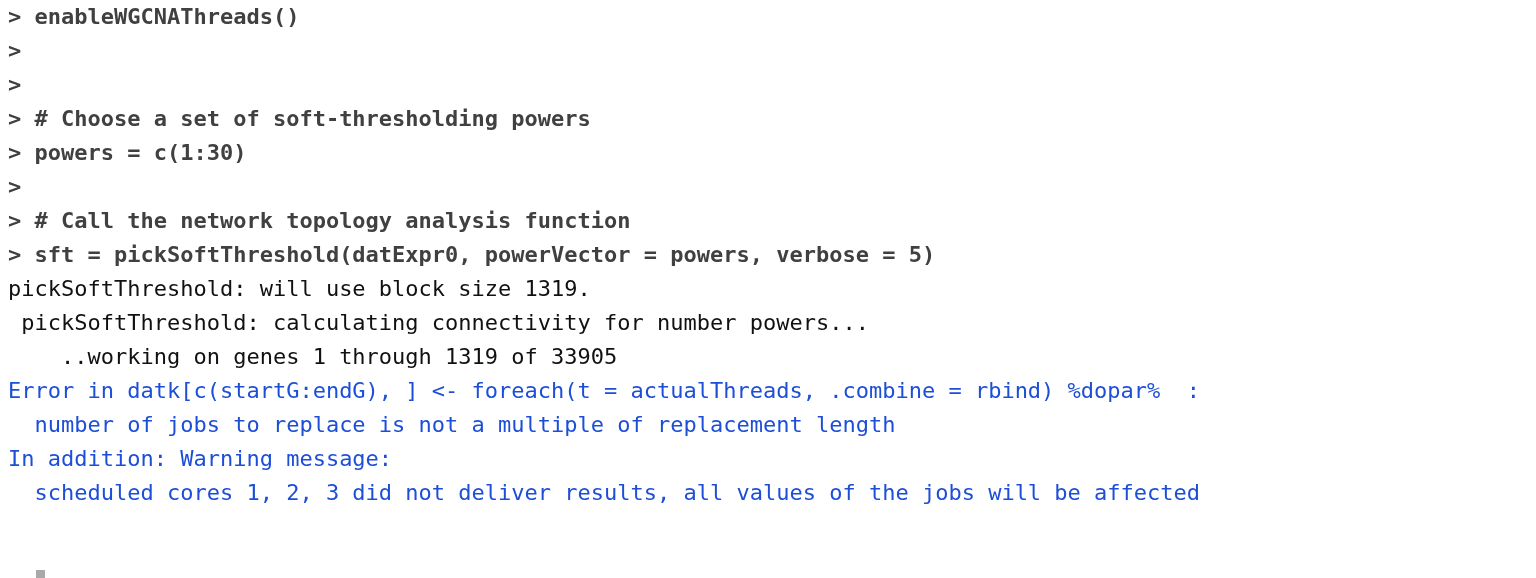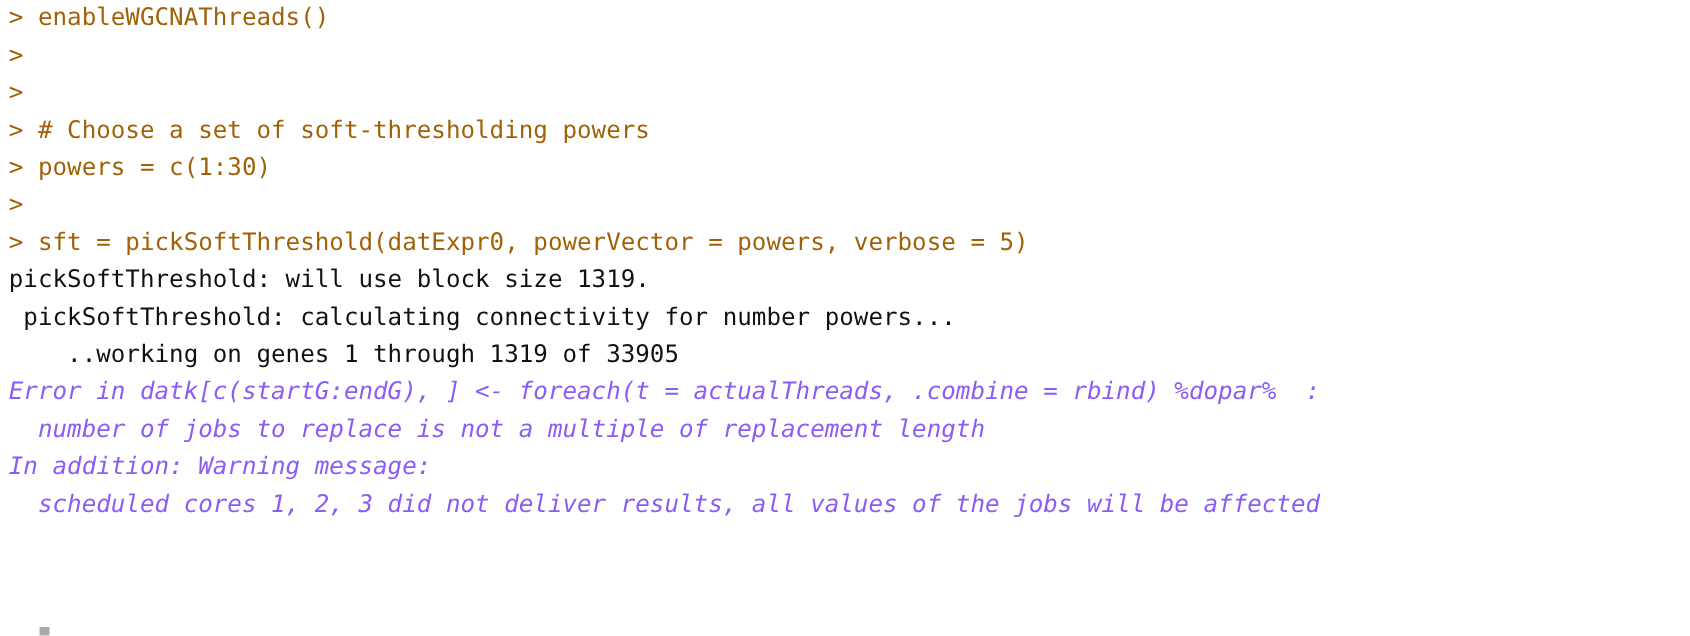--- a/index.html
+++ b/index.html
@@ -24,23 +24,23 @@
   .line {
     position: relative;
     white-space: pre;
     margin: 0;
     padding: 0 0 0 8px;
     height: 34px;
     font-size: 22px;
     line-height: 34px;
     font-family: "DejaVu Sans Mono", "Liberation Mono", monospace;
   }
-  .c-input  { color: #a16207; }
+  .c-input  { color: #404040; font-weight: bold; }
   .c-output { color: #111111; }
-  .c-error  { color: #8b5cf6; font-style: italic; }
+  .c-error  { color: #1d4ed8; }
 
   .cursor-block {
     position: absolute;
     left: 36px;
     top: 570px;
     width: 9px;
     height: 8px;
     background: #a9a9a9;
   }
 </style>
@@ -48,20 +48,21 @@
 <body>
 
 <div id="console">
   <div id="console-lines">
       <div class="line c-input">&gt; enableWGCNAThreads()</div>
       <div class="line c-input">&gt;</div>
       <div class="line c-input">&gt;</div>
       <div class="line c-input">&gt; # Choose a set of soft-thresholding powers</div>
       <div class="line c-input">&gt; powers = c(1:30)</div>
       <div class="line c-input">&gt;</div>
+      <div class="line c-input">&gt; # Call the network topology analysis function</div>
       <div class="line c-input">&gt; sft = pickSoftThreshold(datExpr0, powerVector = powers, verbose = 5)</div>
       <div class="line c-output">pickSoftThreshold: will use block size 1319.</div>
       <div class="line c-output"> pickSoftThreshold: calculating connectivity for number powers...</div>
       <div class="line c-output">    ..working on genes 1 through 1319 of 33905</div>
       <div class="line c-error">Error in datk[c(startG:endG), ] &lt;- foreach(t = actualThreads, .combine = rbind) %dopar%  :</div>
       <div class="line c-error">  number of jobs to replace is not a multiple of replacement length</div>
       <div class="line c-error">In addition: Warning message:</div>
       <div class="line c-error">  scheduled cores 1, 2, 3 did not deliver results, all values of the jobs will be affected</div>
     </div>
   <div class="cursor-block"></div>

